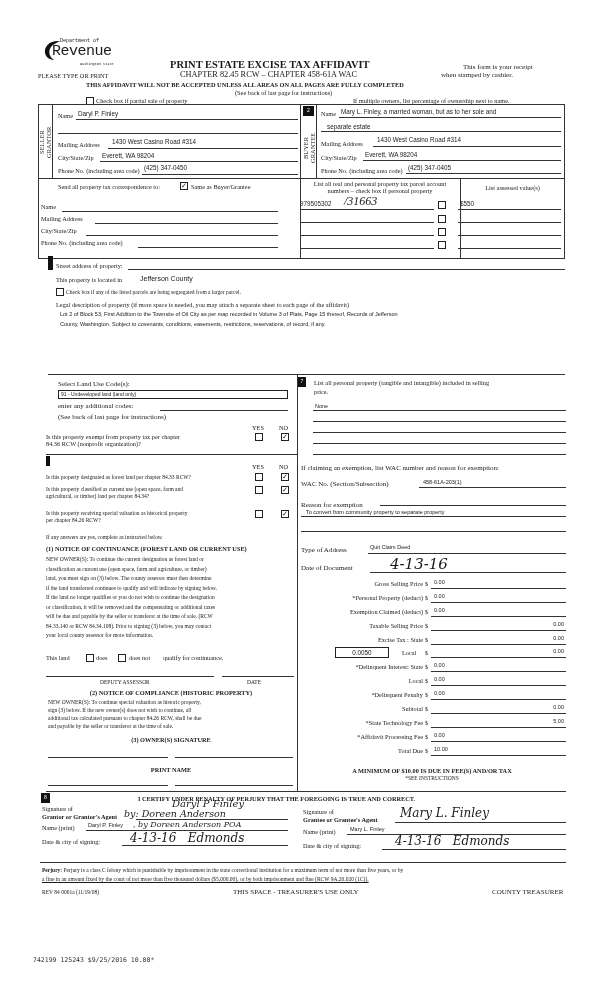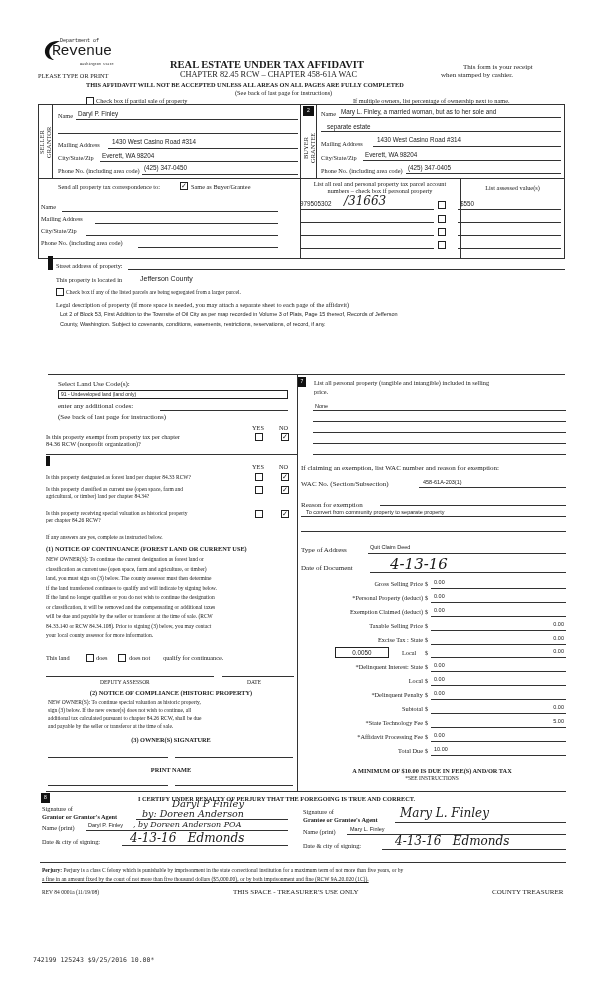--- a/index.html
+++ b/index.html
@@ -30,21 +30,21 @@
 
 <div class="abs" style="left:42px;top:36px;width:80px;height:36px;">
   <svg class="abs" style="left:0;top:2px" width="20" height="24" viewBox="0 0 20 24">
     <path d="M18 3 C8 2 2 8 3 15 C4 20 9 22 12 22 C7 19 6 13 9 9 C11 6 15 5 18 3 Z" fill="#111"></path>
   </svg>
   <div class="abs sans" style="left:18px;top:2px;font-size:5px;">Department of</div>
   <div class="abs sans" style="left:10px;top:7px;font-size:15px;letter-spacing:-0.5px;">Revenue</div>
   <div class="abs sans" style="left:38px;top:26px;font-size:3.5px;">Washington State</div>
 </div>
 <div class="abs fs6" style="left:38px;top:72px;">PLEASE TYPE OR PRINT</div>
-<div class="abs b" style="left:170px;top:59px;font-size:10.5px;">REAL ESTATE UNDER TAX AFFIDAVIT</div>
+<div class="abs b" style="left:170px;top:59px;font-size:10.5px;">PRINT ESTATE EXCISE TAX AFFIDAVIT</div>
 <div class="abs" style="left:180px;top:70px;font-size:8.3px;">CHAPTER 82.45 RCW – CHAPTER 458-61A WAC</div>
 <div class="abs fs7" style="left:463px;top:63px;">This form is your receipt</div>
 <div class="abs fs7" style="left:441px;top:71px;">when stamped by cashier.</div>
 <div class="abs b fs6" style="left:86px;top:81px;">THIS AFFIDAVIT WILL NOT BE ACCEPTED UNLESS ALL AREAS ON ALL PAGES ARE FULLY COMPLETED</div>
 <div class="abs fs6" style="left:235px;top:89px;">(See back of last page for instructions)</div>
 <div class="cb" style="left:86px;top:97px;"></div>
 <div class="abs fs6" style="left:96px;top:97px;">Check box if partial sale of property</div>
 <div class="abs fs6" style="left:353px;top:97px;">If multiple owners, list percentage of ownership next to name.</div>
 
 <div class="abs" style="left:38px;top:104px;width:527px;height:155px;border:1px solid #333;"></div>
@@ -101,21 +101,21 @@
 <div class="line" style="left:86px;top:235px;width:192px;"></div>
 <div class="abs fs6" style="left:41px;top:239px;">Phone No. (including area code)</div>
 <div class="line" style="left:138px;top:247px;width:140px;"></div>
 
 <div class="abs fs6 center" style="left:300px;top:180px;width:160px;line-height:7px;">
   <span>List all real and personal property tax parcel account</span><br><span>numbers – check box if personal property</span>
 </div>
 <div class="abs fs6 center" style="left:460px;top:184px;width:105px;">List assessed value(s)</div>
 
 <div class="abs val fs6" style="left:300px;top:200px;">979505302</div>
-<div class="abs hand" style="left:344px;top:194px;font-size:12px;">/31663</div>
+<div class="abs hand" style="left:344px;top:194px;font-size:12px;font-family:Liberation Serif, serif;">/31663</div>
 <div class="cb" style="left:438px;top:201px;"></div>
 <div class="abs val fs6" style="left:460px;top:200px;">$550</div>
 <div class="line" style="left:300px;top:209px;width:134px;"></div>
 <div class="line" style="left:458px;top:209px;width:103px;"></div>
 
 <div class="cb" style="left:438px;top:215px;"></div>
 <div class="line" style="left:300px;top:222px;width:134px;"></div>
 <div class="line" style="left:458px;top:222px;width:103px;"></div>
 
 <div class="cb" style="left:438px;top:228px;"></div>
@@ -314,21 +314,21 @@
 <div class="abs fs5 center" style="left:298px;top:775px;width:268px;">*SEE INSTRUCTIONS</div>
 
 <div class="line" style="left:46px;top:791px;width:520px;border-bottom-width:1.2px;"></div>
 <div class="num-badge" style="left:41px;top:793px;width:9px;height:10px;">8</div>
 <div class="abs b fs6" style="left:138px;top:795px;">I CERTIFY UNDER PENALTY OF PERJURY THAT THE FOREGOING IS TRUE AND CORRECT.</div>
 
 <div class="abs fs6" style="left:42px;top:805px;line-height:8px;">
   <span>Signature of</span><br><b>Grantor or Grantor's Agent</b>
 </div>
 <div class="abs hand" style="left:172px;top:798px;font-size:10px;">Daryl P Finley</div>
-<div class="abs hand" style="left:142px;top:808px;font-size:9.5px;">by: Doreen Anderson</div>
+<div class="abs hand" style="left:124px;top:808px;font-size:9.5px;">by: Doreen Anderson</div>
 <div class="line" style="left:136px;top:819px;width:152px;"></div>
 <div class="abs fs6" style="left:42px;top:824px;">Name (print)</div>
 <div class="abs val fs5" style="left:88px;top:822px;">Daryl P. Finley</div>
 <div class="abs hand" style="left:133px;top:820px;font-size:8px;">, by Doreen Anderson POA</div>
 <div class="line" style="left:86px;top:830px;width:202px;"></div>
 <div class="abs fs6" style="left:42px;top:838px;">Date &amp; city of signing:</div>
 <div class="abs hand" style="left:130px;top:831px;font-size:12px;white-space:pre;">4-13-16   Edmonds</div>
 <div class="line" style="left:122px;top:845px;width:166px;"></div>
 
 <div class="abs fs6" style="left:303px;top:808px;line-height:8px;">

